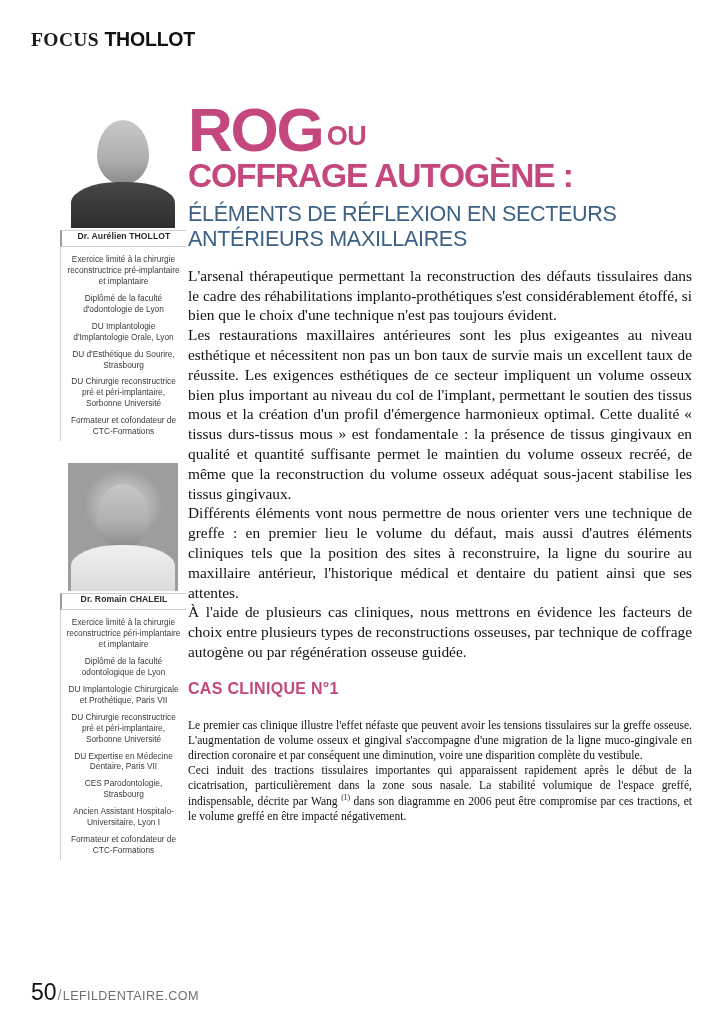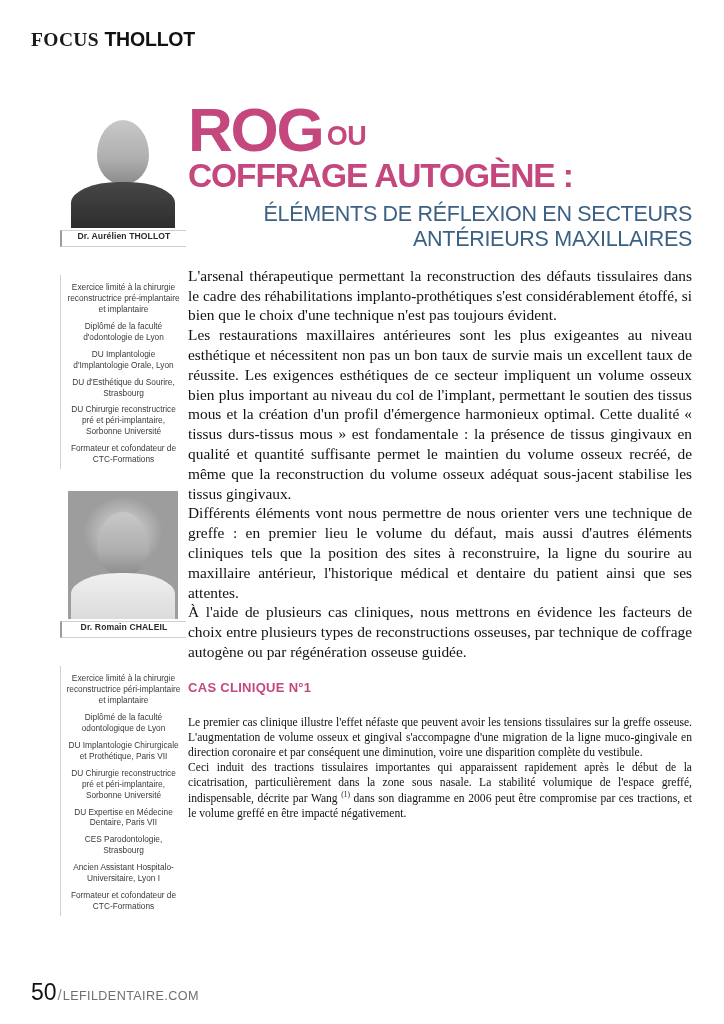--- a/index.html
+++ b/index.html
@@ -102,21 +102,20 @@
     border-bottom: 1px solid #cfcfcf;
     border-left: 2px solid #9b9b9b;
     margin-top: 2px;
     letter-spacing: 0.1px;
   }
 
   .cred-list {
     border-left: 1.5px solid #cfcfcf;
     padding: 7px 4px 4px 4px;
     text-align: center;
-    margin-top: 28px;
   }
   .cred {
     font-family: "Liberation Sans", sans-serif;
     font-size: 8.3px;
     line-height: 1.32;
     color: #3a3a3a;
     margin: 0 0 6px 0;
   }
   .cred:last-child { margin-bottom: 0; }
 
@@ -154,38 +153,37 @@
     white-space: nowrap;
   }
   .subtitle {
     font-family: "Liberation Sans", sans-serif;
     font-weight: 400;
     color: #3C6184;
     font-size: 21.5px;
     line-height: 1.17;
     letter-spacing: -0.3px;
     margin-top: 9px;
-    text-align: right;
   }
 
   .body-text {
     margin-top: 14px;
     font-family: "Liberation Serif", serif;
     font-size: 15.4px;
     line-height: 1.285;
     text-align: justify;
     color: #111111;
   }
   .body-text p { margin: 0; }
 
   .section-head {
     font-family: "Liberation Sans", sans-serif;
     font-weight: 700;
     color: #C4477E;
-    font-size: 13px;
+    font-size: 16px;
     letter-spacing: 0.3px;
     margin-top: 18px;
   }
 
   .body-small {
     margin-top: 20px;
     font-family: Liberation Serif, serif;
     font-size: 11.6px;
     line-height: 1.30;
     text-align: justify;

